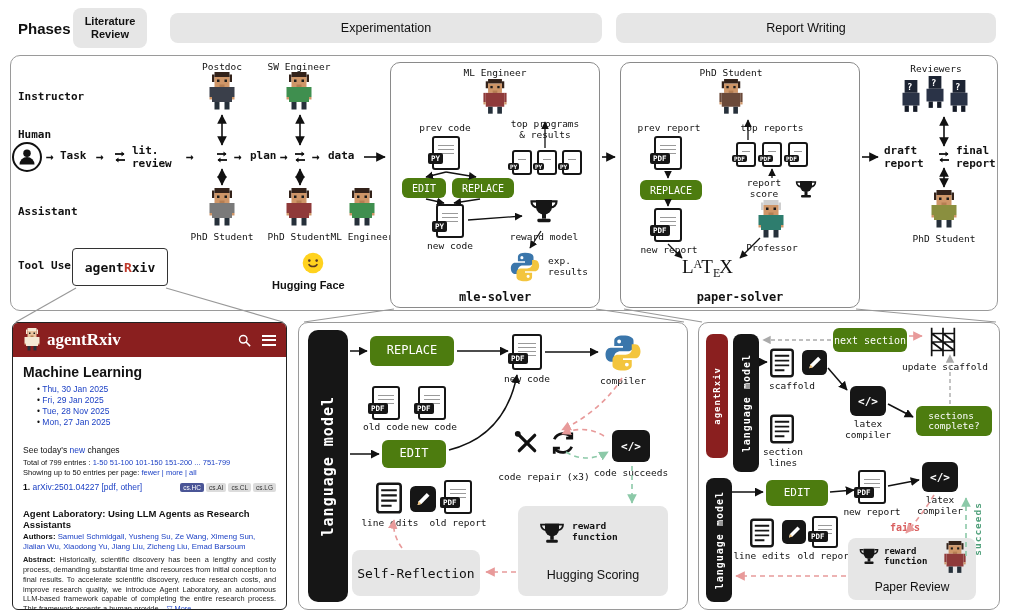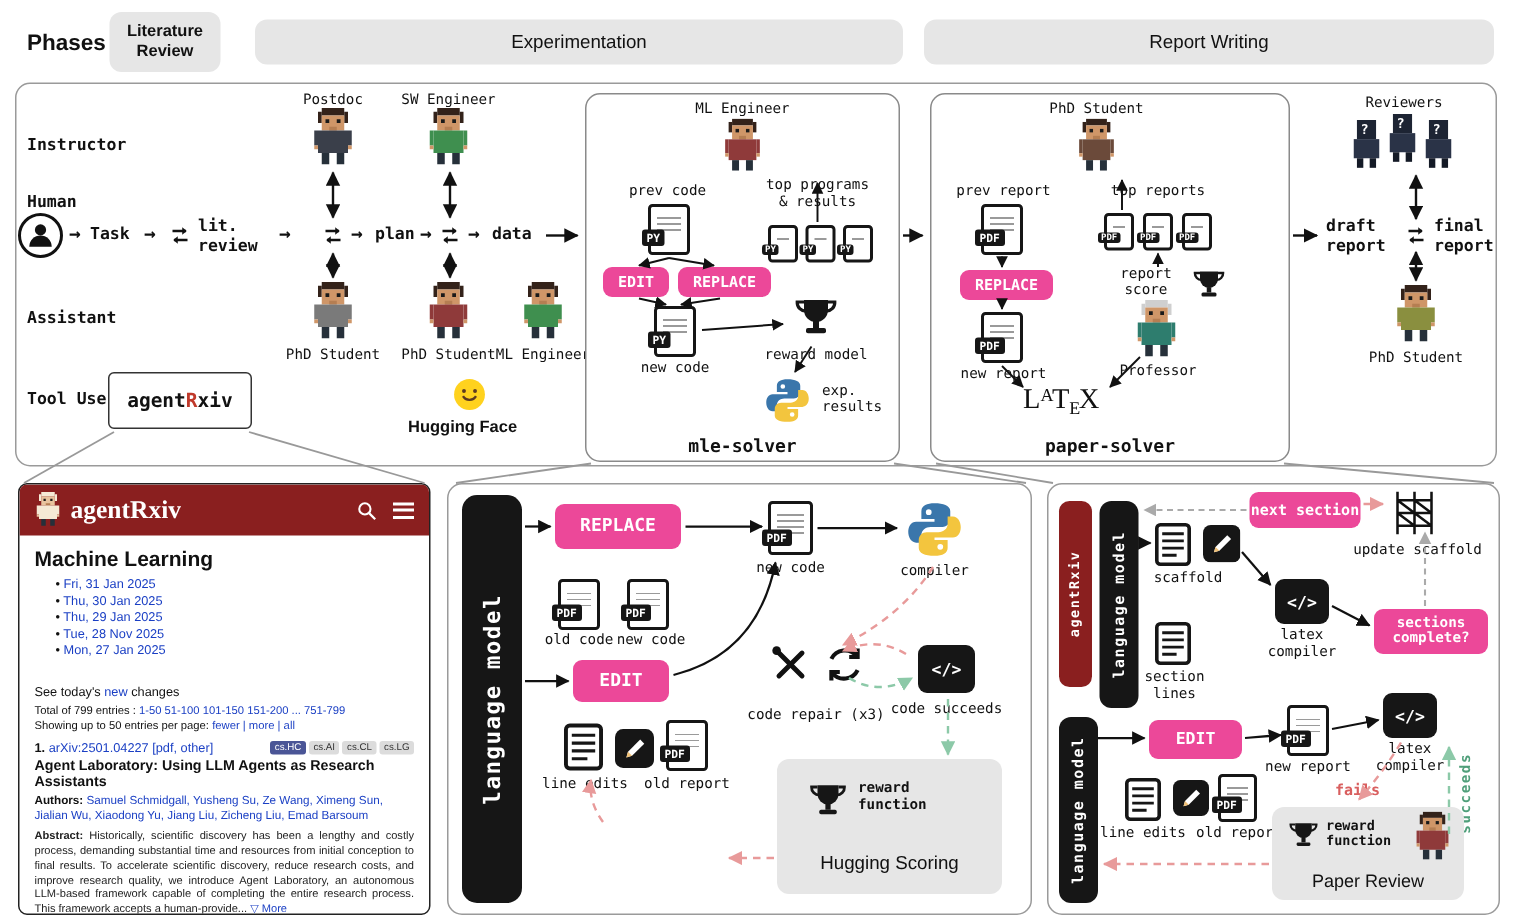--- a/index.html
+++ b/index.html
@@ -6,21 +6,21 @@
 html,body{width:1012px;height:616px;background:#fff}
 body{font-family:"DejaVu Sans Mono",monospace;color:#111}
 #root{position:relative;width:1012px;height:616px;overflow:hidden;background:#fff}
 .b{position:absolute}
 .sans{font-family:"Liberation Sans",sans-serif}
 .serif{font-family:"Liberation Serif",serif}
 .pre{white-space:pre-line}
 .ctr{text-align:center}
 .panel{position:absolute;background:#fff;border:1.5px solid #9a9a9a;border-radius:10px}
 .graybox{background:#e6e6e6;border-radius:8px;display:flex;align-items:center;justify-content:center;text-align:center;font-family:"Liberation Sans",sans-serif;color:#111}
-.blackbtn{background:#ec4899;color:#fff;border-radius:6px;display:flex;align-items:center;justify-content:center;font-weight:bold;font-family:"DejaVu Sans Mono",monospace;text-align:center;line-height:1.1}
+.blackbtn{background:#4d7c0f;color:#fff;border-radius:6px;display:flex;align-items:center;justify-content:center;font-weight:normal;font-family:"DejaVu Sans Mono",monospace;line-height:1.1}
 .rowlabel{font-weight:bold;font-size:11px}
 .charlbl{font-size:9.5px;text-align:center}
 .flowlbl{font-weight:bold;font-size:11px;white-space:pre-line;line-height:1.15}
 .arw{font-weight:bold;font-size:13px;line-height:1}
 .vbar{position:absolute;background:#161616;border-radius:10px;color:#fff;display:flex;align-items:center;justify-content:center}
 .vtxt{writing-mode:vertical-rl;transform:rotate(180deg);font-weight:bold;letter-spacing:1px;font-family:"DejaVu Sans Mono",monospace}
 .file{position:absolute;background:#fff;border:2px solid #161616;border-radius:3px}
 .file::after{content:"";position:absolute;left:4px;right:4px;top:4px;bottom:12px;background:repeating-linear-gradient(#0000 0 3px,#9a9a9a 3px 4px)}
 .fb{position:absolute;left:-6px;bottom:4px;background:#161616;color:#fff;font-size:7.5px;font-weight:bold;padding:1px 3px;border-radius:2px;z-index:2;font-family:"DejaVu Sans Mono",monospace}
 .fb.sm{font-size:6px;padding:0 2px;bottom:3px}
@@ -313,40 +313,39 @@
       <svg style="width:15px;height:15px;margin-right:10px">
           <use href="#sym-search"></use>
         </svg>
       <div style="width:14px;height:11px;border-top:2px solid #fff;border-bottom:2px solid #fff;position:relative">
           <i style="position:absolute;left:0;right:0;top:2.5px;height:2px;background:#fff"></i>
         </div>
     </div>
     <div class="sans" style="padding:7px 10px 0 10px">
       <div style="font-weight:bold;font-size:14px">Machine Learning</div>
       <div style="margin:4px 0 0 14px">
-        <div class="bnav"><span style="color:#111">• </span><span class="link">Fri, 31 Jan 2025</span></div>
         <div class="bnav"><span style="color:#111">• </span><span class="link">Thu, 30 Jan 2025</span></div>
-        <div class="bnav"><span style="color:#111">• </span><span class="link">Thu, 29 Jan 2025</span></div>
+        <div class="bnav"><span style="color:#111">• </span><span class="link">Fri, 29 Jan 2025</span></div>
         <div class="bnav"><span style="color:#111">• </span><span class="link">Tue, 28 Nov 2025</span></div>
         <div class="bnav"><span style="color:#111">• </span><span class="link">Mon, 27 Jan 2025</span></div>
       </div>
       <div style="font-size:8.5px;margin-top:17px"><span>See today's </span><span class="link">new</span><span> changes</span></div>
       <div style="font-size:7.5px;margin-top:3px"><span>Total of 799 entries : </span><span class="link">1-50 51-100 101-150 151-200 ... 751-799</span></div>
       <div style="font-size:7.5px;margin-top:1px"><span>Showing up to 50 entries per page: </span><span class="link">fewer | more | all</span></div>
       <div style="font-size:8.5px;margin-top:5px;display:flex;align-items:center">
         <span style="font-weight:bold">1.</span>&nbsp;
         <span class="link">arXiv:2501.04227</span>&nbsp;
         <span class="link">[pdf, other]</span>
         <span style="flex:1"></span>
         <span class="tag first">cs.HC</span>
         <span class="tag rest">cs.AI</span>
         <span class="tag rest">cs.CL</span>
         <span class="tag rest">cs.LG</span>
       </div>
-      <div style="font-weight:bold;font-size:9.5px;margin-top:2px">Agent Laboratory: Using LLM Agents as Research Assistants</div>
+      <div style="font-weight:bold;font-size:9.5px;margin-top:16px">Agent Laboratory: Using LLM Agents as Research Assistants</div>
       <div style="font-size:7.8px;margin-top:2px;line-height:1.3"><span style="font-weight:bold">Authors:</span> <span class="link">Samuel Schmidgall, Yusheng Su, Ze Wang, Ximeng Sun, Jialian Wu, Xiaodong Yu, Jiang Liu, Zicheng Liu, Emad Barsoum</span></div>
       <div style="font-size:7.4px;margin-top:3px;line-height:1.32;text-align:justify;color:#222"><span style="font-weight:bold">Abstract:</span> <span>Historically, scientific discovery has been a lengthy and costly process, demanding substantial time and resources from initial conception to final results. To accelerate scientific discovery, reduce research costs, and improve research quality, we introduce Agent Laboratory, an autonomous LLM-based framework capable of completing the entire research process. This framework accepts a human-provide...</span> <span class="link">▽ More</span></div>
 
     </div>
   </div>
 
   <div class="panel" style="left:298px;top:322px;width:390px;height:288px"></div>
   <div class="vbar" style="left:308px;top:330px;width:40px;height:272px">
       <span class="vtxt" style="font-size:15px">language model</span>
     </div>
@@ -383,20 +382,21 @@
       <use href="#sym-linesdoc"></use>
     </svg>
   <svg class="b" style="left:410px;top:486px;width:26px;height:26px">
       <use href="#sym-pencil"></use>
     </svg>
   <div class="file" style="left:444px;top:480px;width:28px;height:34px">
       <span class="fb">PDF</span>
     </div>
   <div class="b lbl" style="left:358px;top:518px;width:64px">line edits</div>
   <div class="b lbl" style="left:426px;top:518px;width:64px">old report</div>
+  <div class="b graybox" style="left:352px;top:550px;width:128px;height:46px;font-size:13px;font-family:'DejaVu Sans Mono',monospace">Self-Reflection</div>
   <div class="b graybox" style="left:518px;top:506px;width:150px;height:90px"></div>
   <svg class="b" style="left:538px;top:520px;width:28px;height:28px">
       <use href="#sym-trophy"></use>
     </svg>
   <div class="b lbl" style="left:572px;top:521px;width:66px;font-weight:bold;text-align:left">reward
 function</div>
   <div class="b ctr" style="left:522px;top:568px;width:142px;font-size:12.5px;font-family:'Liberation Sans',sans-serif">Hugging Scoring</div>
 
   <div class="panel" style="left:698px;top:322px;width:302px;height:288px"></div>
   <div class="b blackbtn" style="left:833px;top:328px;width:74px;height:24px;font-size:10px">next section</div>

